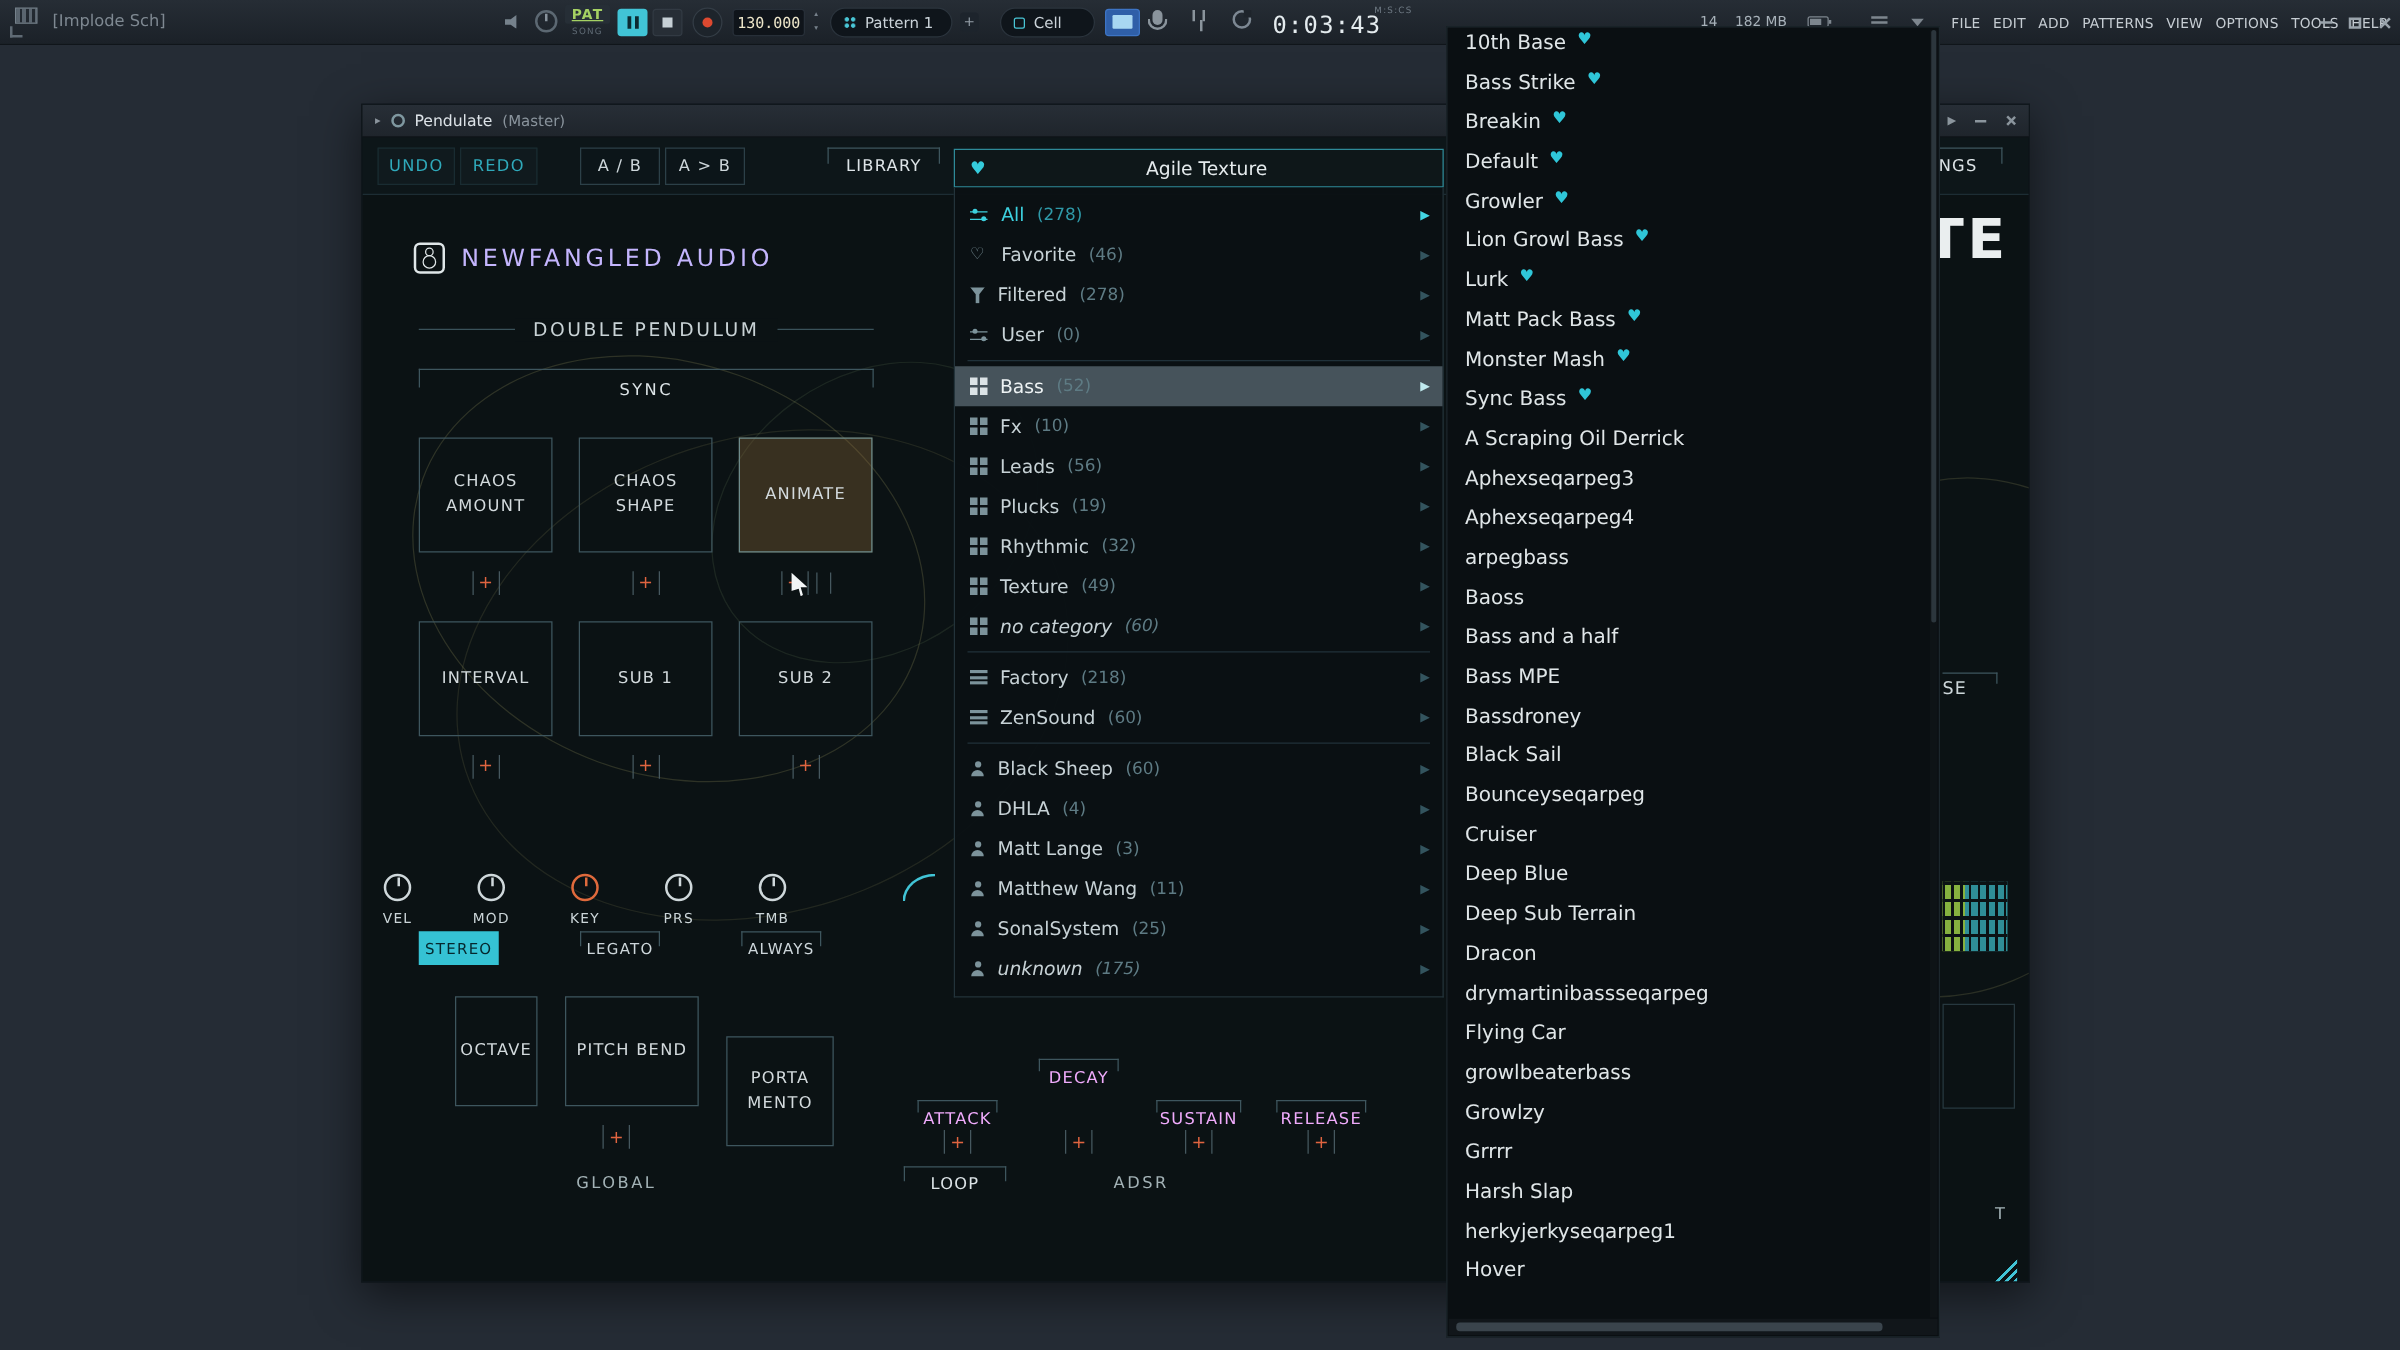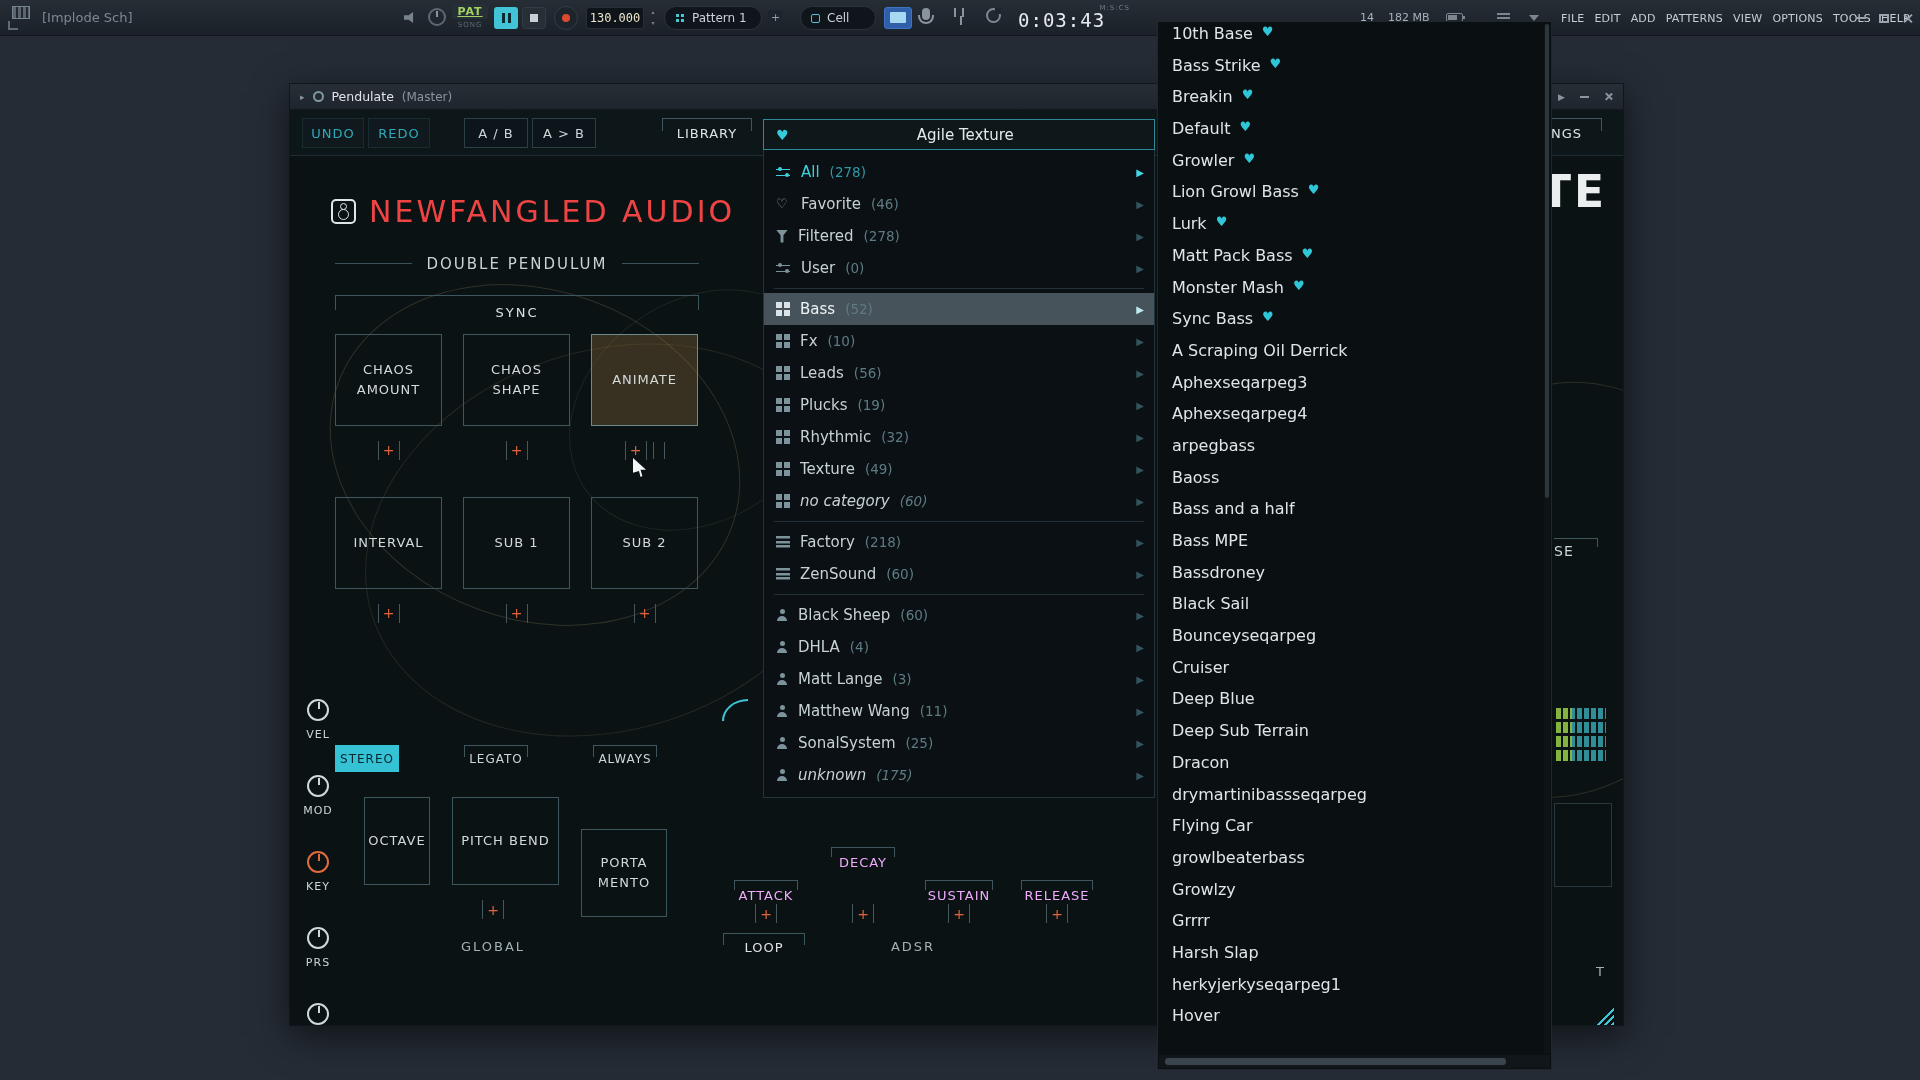--- a/index.html
+++ b/index.html
@@ -86,37 +86,37 @@
   .ab{left:174px;width:64px;} .a2b{left:242px;width:64px;}
   .bracket{position:relative;}
   .bracket::before{content:"";position:absolute;left:0;right:0;top:0;height:40%;border:1px solid #3e565e;border-bottom:none;}
   .library{position:absolute;left:372px;top:8px;width:90px;height:30px;color:#dde4e7;font-size:13px;letter-spacing:1px;display:flex;align-items:center;justify-content:center;}
   .settings{position:absolute;left:1200px;top:8px;width:112px;height:30px;color:#dde4e7;font-size:13px;letter-spacing:1px;display:flex;align-items:center;justify-content:center;}
   .logo-big{position:absolute;right:16px;top:56px;font-size:44px;font-weight:bold;letter-spacing:3px;color:#eaeeef;}
   .brand{position:absolute;left:41px;top:84px;display:flex;align-items:center;}
   .brand-icon{width:25px;height:25px;border:2px solid #dfe6e8;border-radius:5px;position:relative;margin-right:13px;}
   .brand-icon::before{content:"";position:absolute;left:7px;top:2px;width:5px;height:5px;border:1.5px solid #dfe6e8;border-radius:50%;}
   .brand-icon::after{content:"";position:absolute;left:5px;bottom:2px;width:9px;height:9px;border:1.5px solid #dfe6e8;border-radius:50%;}
-  .brand-text{font-size:30px;letter-spacing:3px;color:#ef4444;}
+  .brand-text{font-size:19px;letter-spacing:3px;color:#c4b5fd;}
 
   .dp-head{position:absolute;left:45px;top:144px;width:364px;text-align:center;height:18px;}
   .dp-line{position:absolute;left:0;right:0;top:9px;height:1px;background:#3a525a;}
   .dp-txt{position:relative;display:inline-block;background:#0b1214;padding:0 14px;font-size:15px;letter-spacing:2px;color:#c9d3d6;}
   .sync{position:absolute;left:45px;top:185px;width:364px;height:34px;color:#dde4e7;font-size:13px;letter-spacing:2px;display:flex;align-items:center;justify-content:center;}
 
   .prow{position:absolute;left:45px;display:flex;gap:21px;}
-  .prow1{top:224px;} .prow2{top:387px;}
+  .prow1{top:240px;} .prow2{top:387px;}
   .pcol{width:107px;display:flex;flex-direction:column;align-items:center;}
   .pbox{width:107px;height:92px;border:1px solid #3e565e;display:flex;align-items:center;justify-content:center;text-align:center;font-size:13px;letter-spacing:1px;line-height:1.55;color:#d3dadd;padding:4px;}
   .pbox.hl{background:rgba(152,112,58,0.32);border-color:#6d8b8c;}
   .modrow{margin-top:14px;height:20px;display:flex;gap:6px;align-items:center;}
   .modbtn{width:22px;height:19px;border-left:1px solid #46585f;border-right:1px solid #46585f;color:#e06440;font-size:14px;display:flex;align-items:center;justify-content:center;line-height:1;}
   .modslot{width:12px;height:17px;border-left:1px solid #46585f;border-right:1px solid #46585f;}
 
-  .knob-row{position:absolute;left:0;top:589px;display:flex;gap:34px;padding-left:0;flex-direction:column;}
+  .knob-row{position:absolute;left:0;top:589px;display:flex;gap:19px;padding-left:0;}
   .knob{width:56px;display:flex;flex-direction:column;align-items:center;gap:7px;}
   .knob-circle{width:22px;height:22px;border-radius:50%;border:2px solid #cfd8db;position:relative;}
   .knob-circle::after{content:"";position:absolute;left:9px;top:1px;width:2px;height:7px;background:#cfd8db;}
   .knob.active .knob-circle{border-color:#e06a3c;}
   .knob.active .knob-circle::after{background:#e06a3c;}
   .knob-label{font-size:11px;letter-spacing:1px;color:#cbd5d8;}
   .curve-icon{position:absolute;left:432px;top:589px;width:26px;height:22px;border-top:2px solid #41c4d6;border-left:2px solid #41c4d6;border-radius:100% 0 0 0;}
   .stereo{position:absolute;left:45px;top:635px;width:64px;height:27px;background:#35c2d4;color:#05272d;font-size:12px;letter-spacing:1px;display:flex;align-items:center;justify-content:center;}
   .legato{position:absolute;left:174px;top:635px;width:64px;height:27px;color:#cdd6da;font-size:12px;letter-spacing:1px;display:flex;align-items:center;justify-content:center;}
   .always{position:absolute;left:303px;top:635px;width:64px;height:27px;color:#cdd6da;font-size:12px;letter-spacing:1px;display:flex;align-items:center;justify-content:center;}

